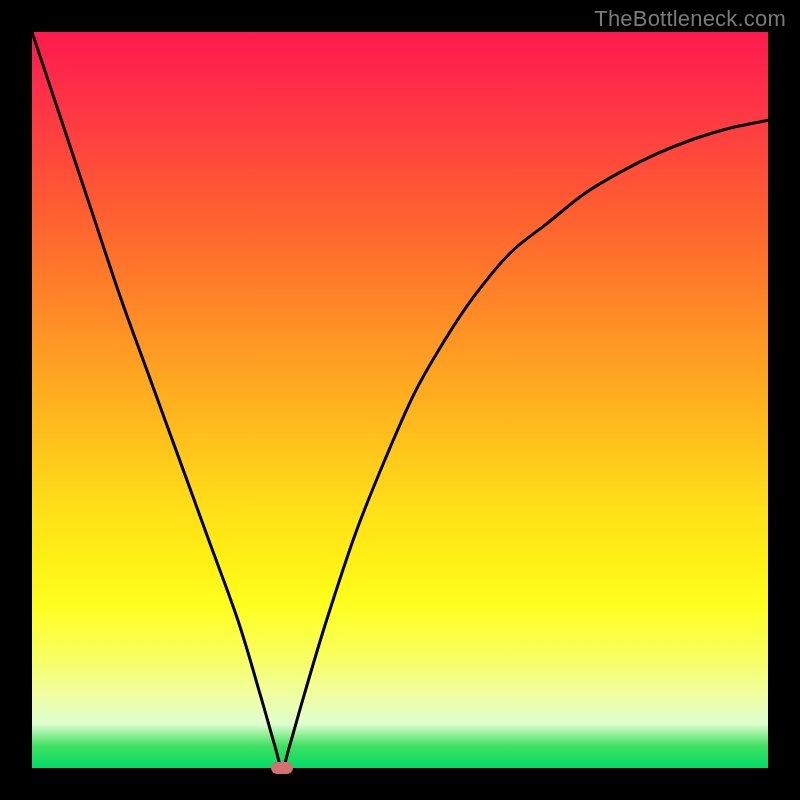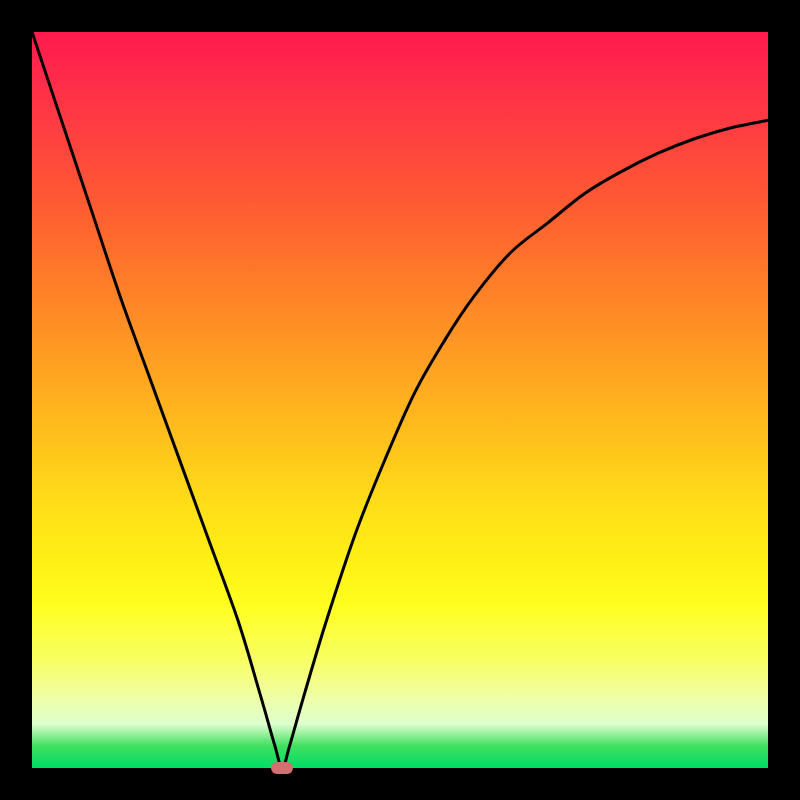--- a/index.html
+++ b/index.html
@@ -59,20 +59,21 @@
     border-radius: 6px;
     background: #d66f6f;
     transform: translate(-50%, -50%);
   }
 </style>
 </head>
 <body>
 
 <div class="container">
 
+  <div class="watermark">TheBottleneck.com</div>
 
   <div class="plot-area">
     <svg class="curve" viewBox="0 0 736 736" preserveAspectRatio="none">
       <path id="curve-path" fill="none" stroke="#000000" stroke-width="3" stroke-linejoin="round" stroke-linecap="round" d="M 0.00 0.00 C 4.91 14.72, 19.63 58.88, 29.44 88.32 C 39.25 117.76, 49.07 147.20, 58.88 176.64 C 68.69 206.08, 78.51 236.75, 88.32 264.96 C 98.13 293.17, 107.95 318.93, 117.76 345.92 C 127.57 372.91, 137.39 399.89, 147.20 426.88 C 157.01 453.87, 166.83 480.85, 176.64 507.84 C 186.45 534.83, 197.49 563.04, 206.08 588.80 C 214.67 614.56, 222.03 641.55, 228.16 662.40 C 234.29 683.25, 239.20 701.65, 242.88 713.92 C 246.56 726.19, 247.79 736.00, 250.24 736.00 C 252.69 736.00, 253.92 726.19, 257.60 713.92 C 261.28 701.65, 266.19 683.25, 272.32 662.40 C 278.45 641.55, 285.81 615.79, 294.40 588.80 C 302.99 561.81, 314.03 527.47, 323.84 500.48 C 333.65 473.49, 343.47 450.19, 353.28 426.88 C 363.09 403.57, 372.91 380.27, 382.72 360.64 C 392.53 341.01, 402.35 325.07, 412.16 309.12 C 421.97 293.17, 430.56 279.68, 441.60 264.96 C 452.64 250.24, 466.13 233.07, 478.40 220.80 C 490.67 208.53, 502.93 201.17, 515.20 191.36 C 527.47 181.55, 539.73 170.51, 552.00 161.92 C 564.27 153.33, 576.53 146.59, 588.80 139.84 C 601.07 133.09, 613.33 126.96, 625.60 121.44 C 637.87 115.92, 650.13 111.01, 662.40 106.72 C 674.67 102.43, 686.93 98.75, 699.20 95.68 C 711.47 92.61, 729.87 89.55, 736.00 88.32"></path>
     </svg>
     <div id="opt-marker" class="marker" style="left: 250.24px; top: 736px; background: rgb(214, 111, 111);"></div>
   </div>
 
 </div>
 

